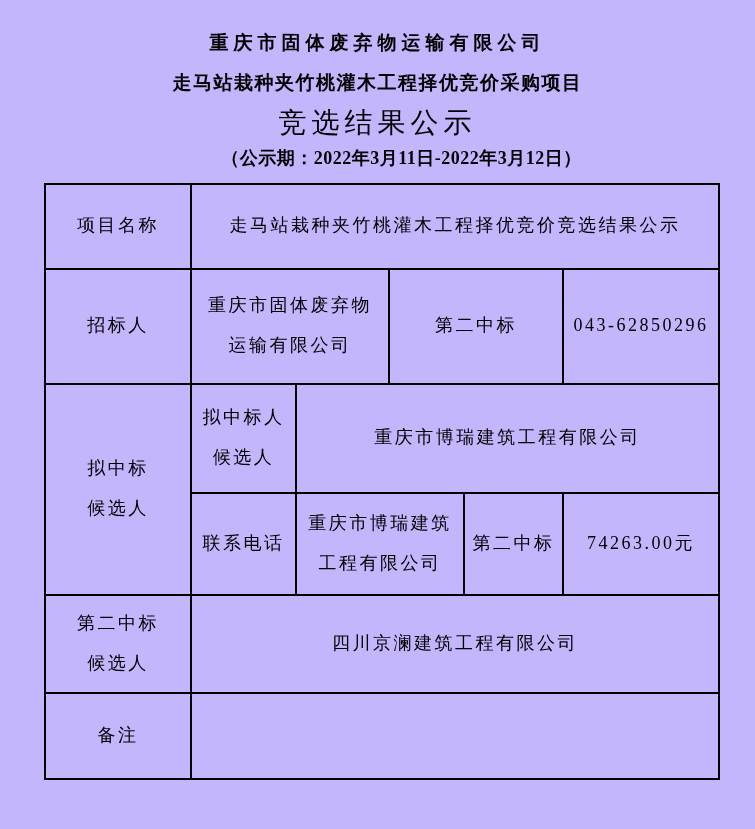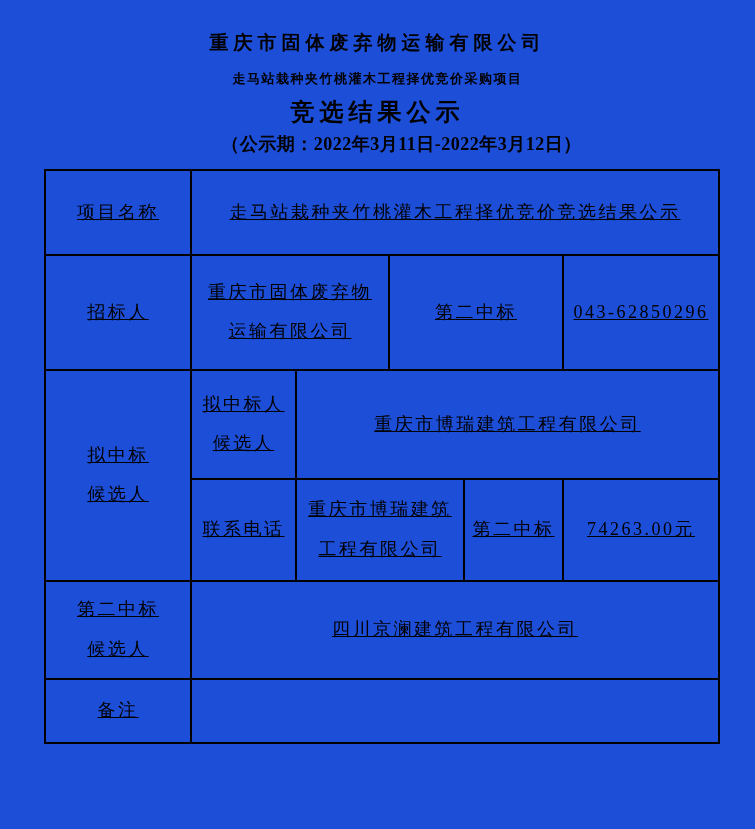--- a/index.html
+++ b/index.html
@@ -6,60 +6,59 @@
     margin: 0;
     padding: 0;
     background: #ffffff;
     color: #000000;
     font-family: "Liberation Serif", "DejaVu Serif", serif;
   }
   .page {
     position: relative;
     width: 755px;
     height: 829px;
-    background: #1d4ed8;
+    background: #c4b5fd;
     overflow: hidden;
   }
   header {
     text-align: center;
     padding-top: 30px;
   }
   .company-title {
     font-size: 19px;
     letter-spacing: 5px;
     line-height: 1.4;
     font-weight: 600;
   }
   .project-title {
-    font-size: 13px;
+    font-size: 19px;
     letter-spacing: 1.5px;
     line-height: 1.4;
     margin-top: 13px;
     font-weight: 600;
   }
   .main-title {
-    font-size: 24px;
-    font-weight: bold;
+    font-size: 28px;
+    font-weight: normal;
     letter-spacing: 5px;
     margin: 9px 0 0 0;
     line-height: 1.3;
   }
   .period {
     font-size: 18px;
     letter-spacing: 0.5px;
     margin-top: 4px;
     font-weight: 600;
     margin-left: 48px;
   }
   table.result-table {
     border-collapse: collapse;
     table-layout: fixed;
     width: 674px;
     margin: 13px 0 0 44px;
-    text-decoration: underline;
   }
   table.result-table td {
     border: 2px solid #000000;
     text-align: center;
     vertical-align: middle;
     font-size: 18px;
     letter-spacing: 2.5px;
     padding: 0 6px;
     line-height: 2.2;
     overflow: hidden;
@@ -68,21 +67,21 @@
   td.num {
     font-size: 19px;
     letter-spacing: 0.5px;
     line-height: 1.4;
   }
   tr.r1  { height: 85px; }
   tr.r2  { height: 115px; }
   tr.r3a { height: 109px; }
   tr.r3b { height: 102px; }
   tr.r4  { height: 98px; }
-  tr.r5  { height: 64px; }
+  tr.r5  { height: 86px; }
 </style>
 </head>
 <body>
 
 <div class="page">
   <header>
     <div class="company-title">重庆市固体废弃物运输有限公司</div>
     <div class="project-title">走马站栽种夹竹桃灌木工程择优竞价采购项目</div>
     <div class="main-title">竞选结果公示</div>
     <div class="period">（公示期：2022年3月11日-2022年3月12日）</div>

